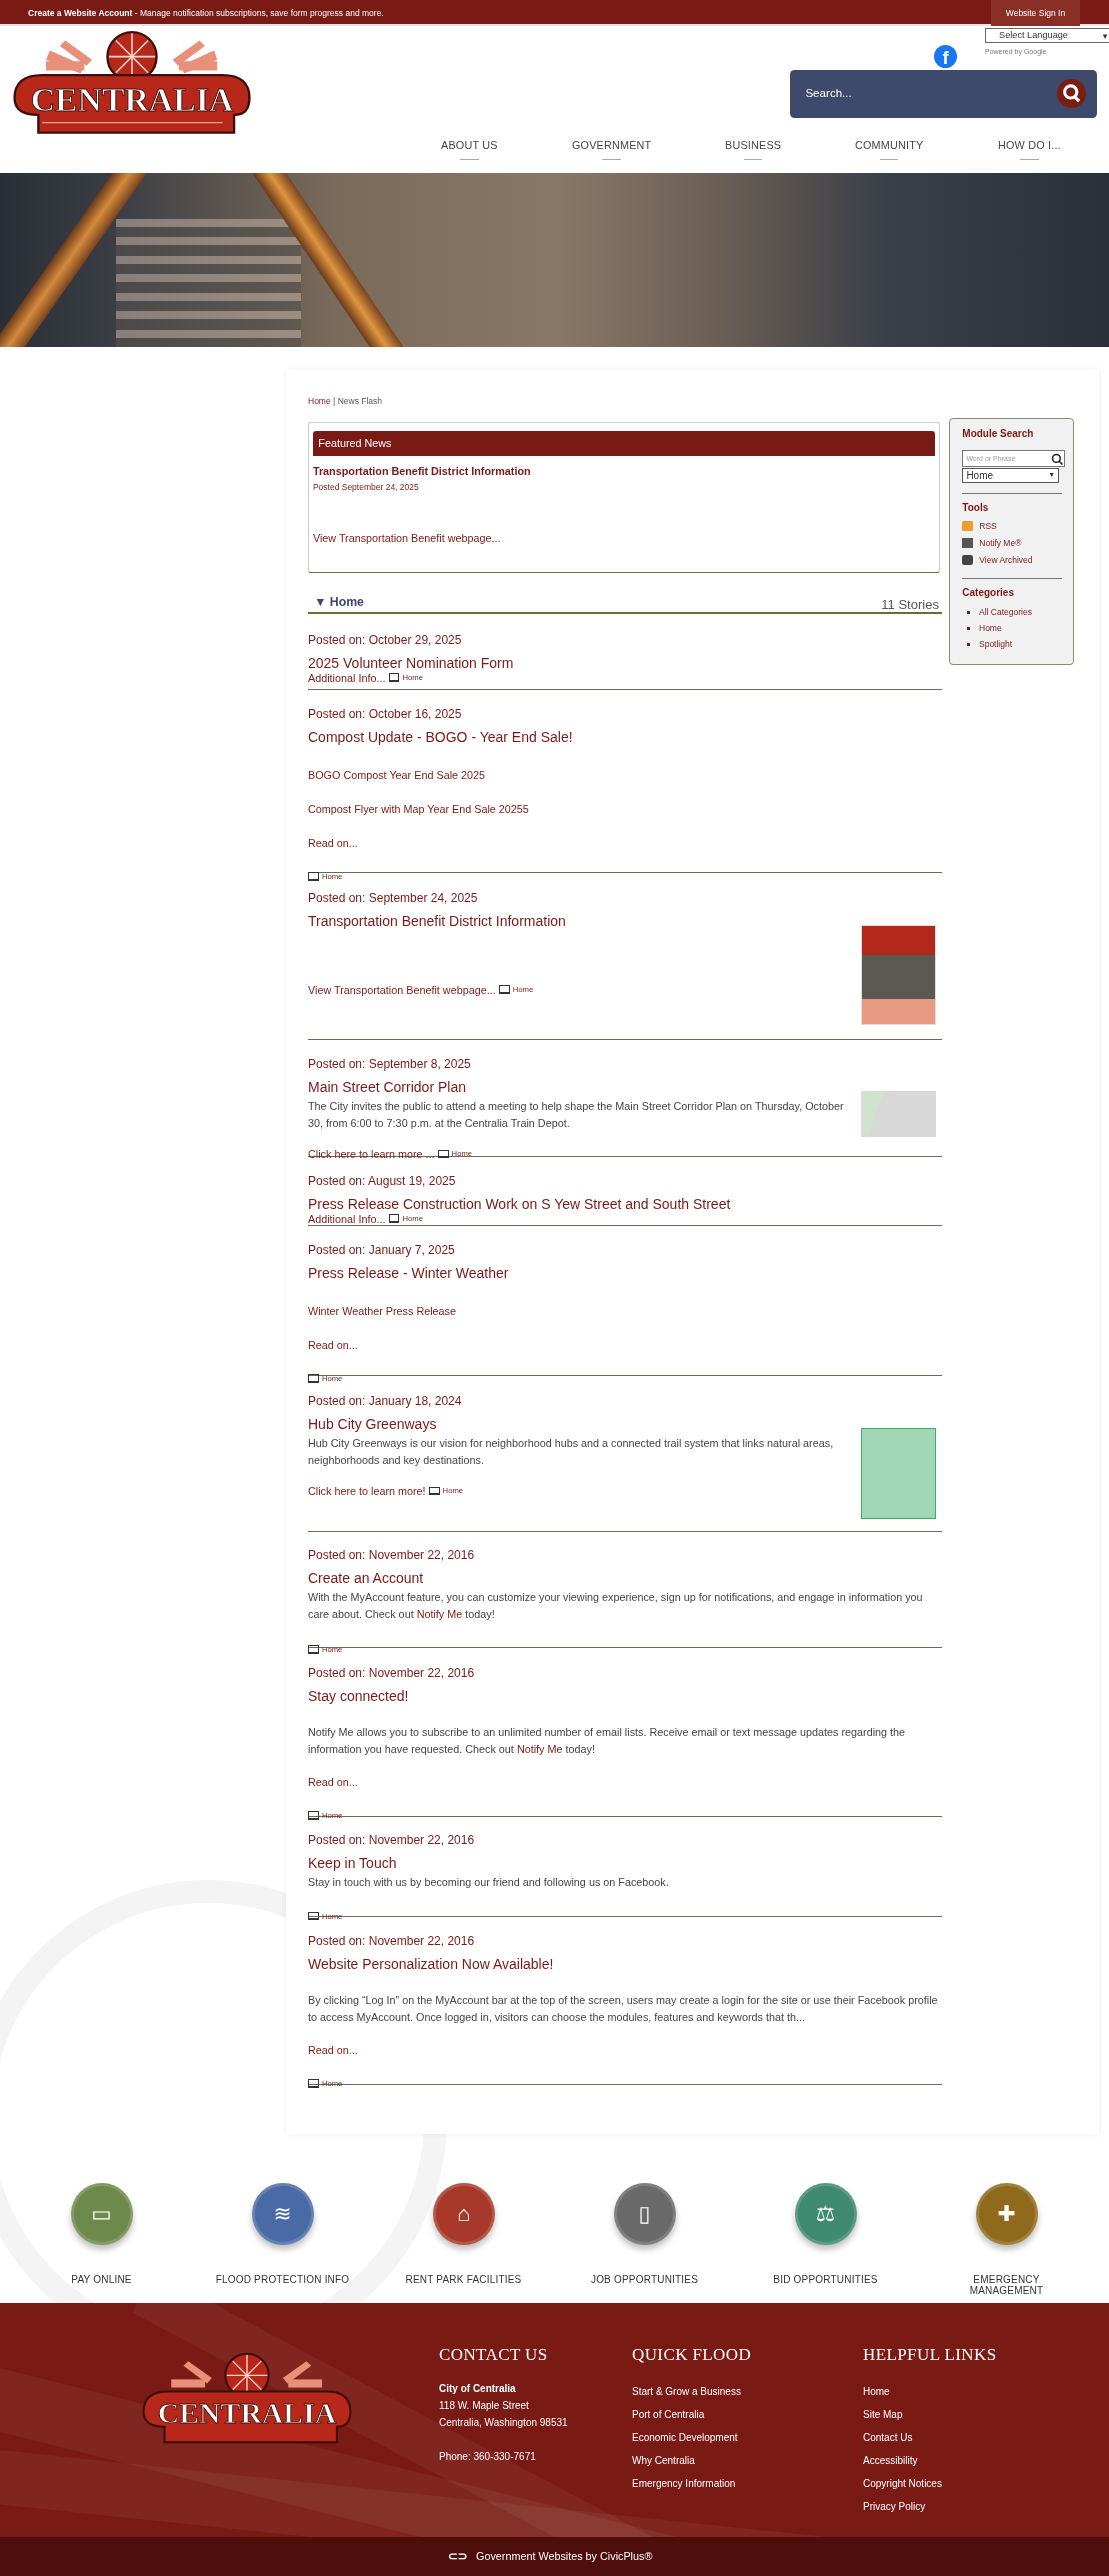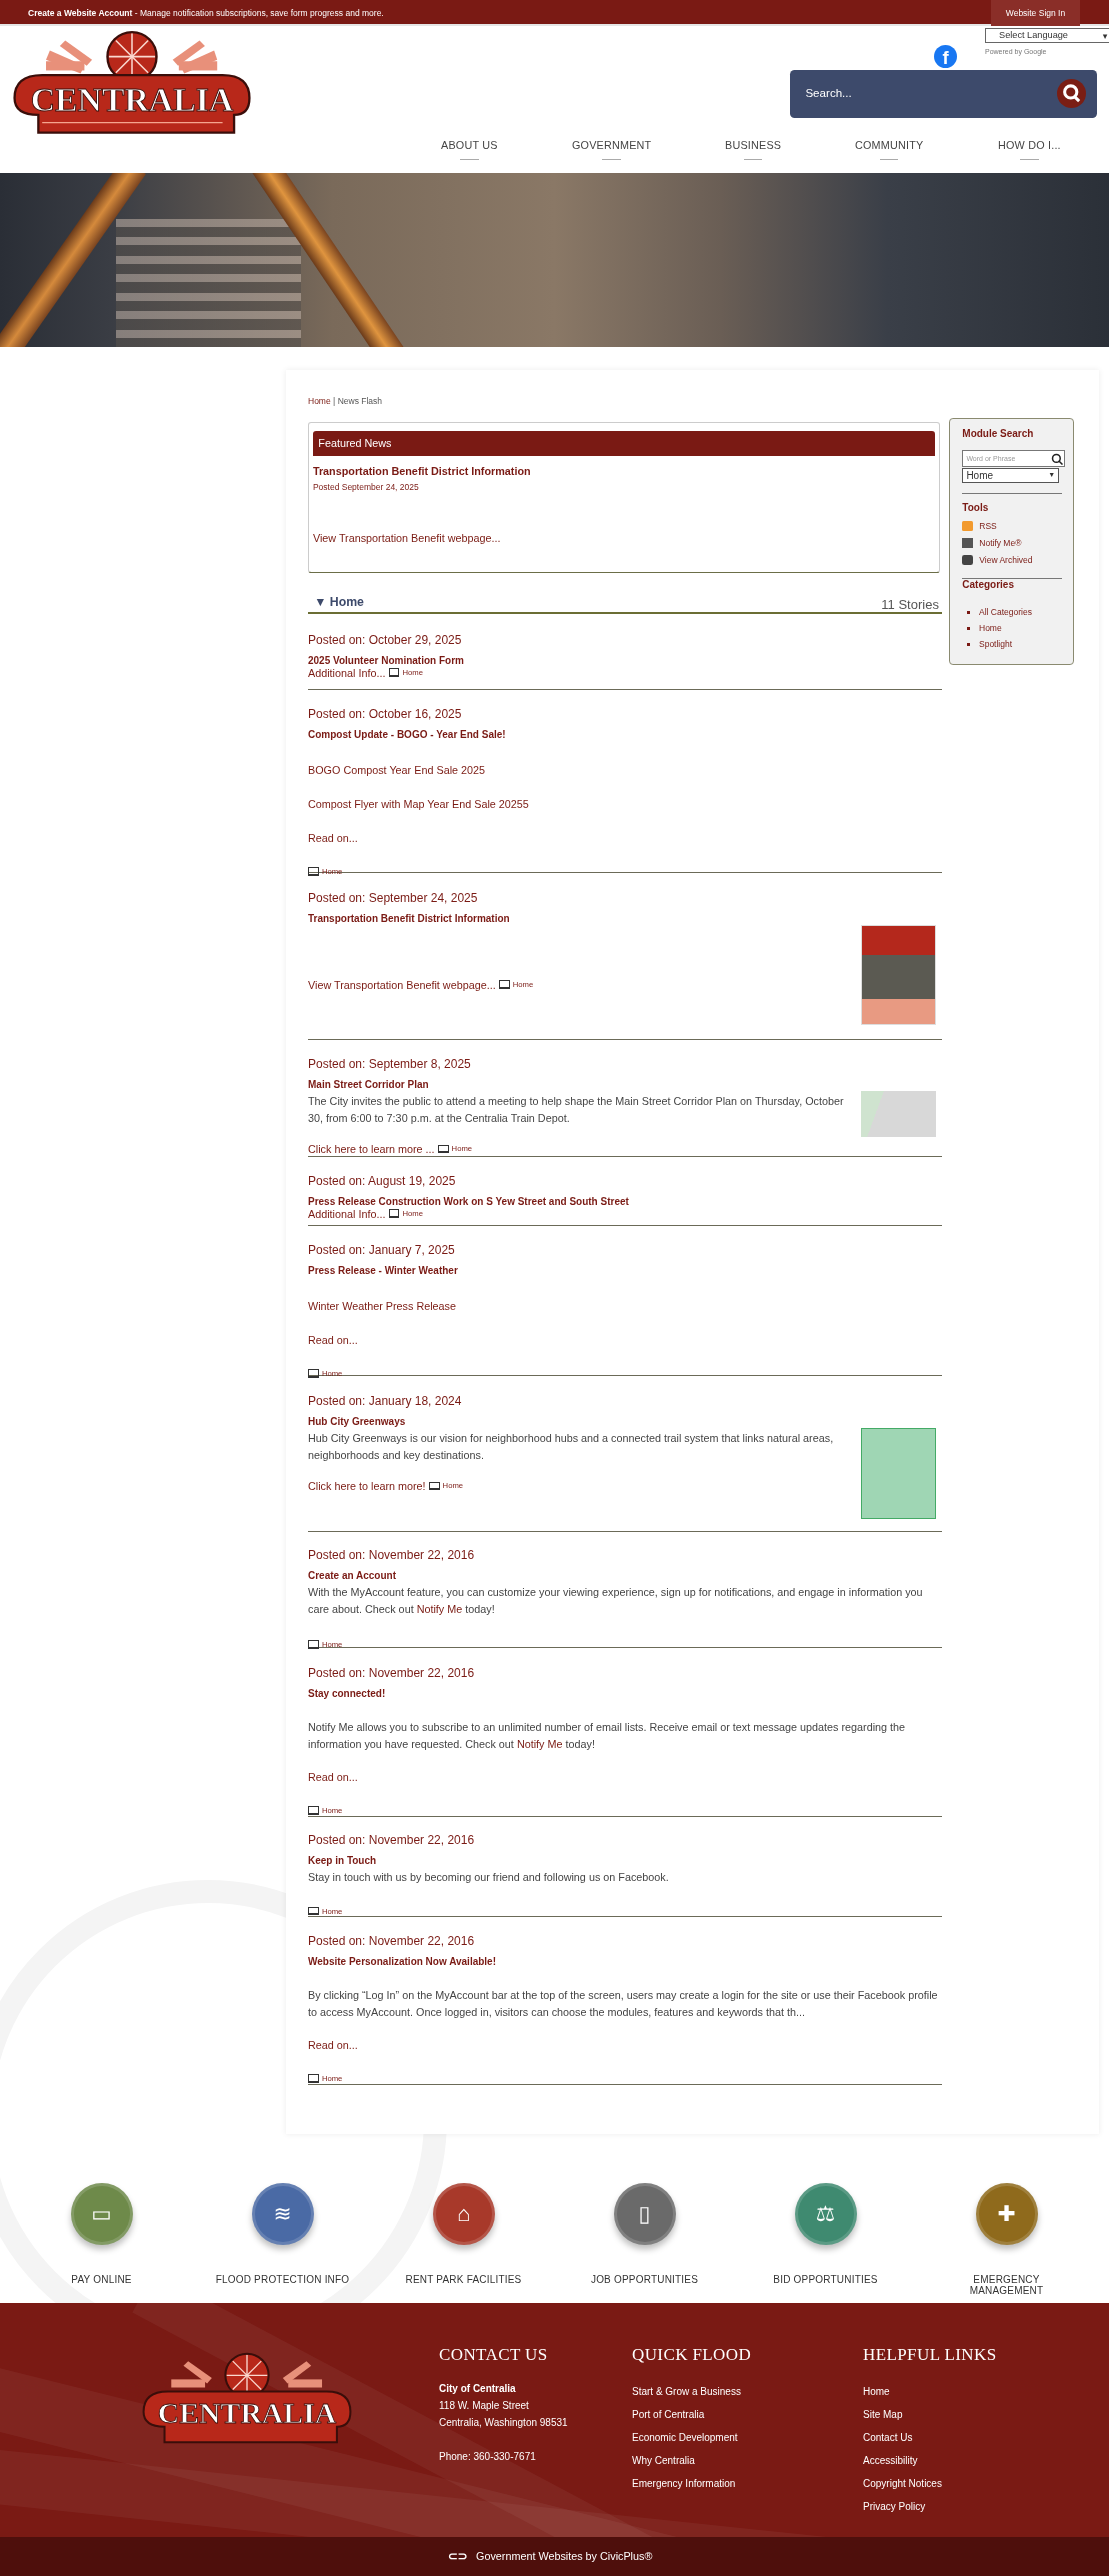--- a/index.html
+++ b/index.html
@@ -30,21 +30,21 @@
 .featured{position:absolute;left:308px;top:422px;width:632px;height:151px;border:0.8px solid #ccc;border-bottom:1.5px solid #6b6e48;border-radius:3.1px}
 .featured .bar{position:absolute;left:3.9px;top:7.7px;width:622px;height:25.4px;background:#7a1a14;border-radius:3.1px 3.1px 0 0;color:#fff;font-size:10.8px;padding:6.2px 0 0 5.4px}
 .featured .t{position:absolute;left:3.9px;top:42px;font-size:10.8px;font-weight:bold;color:#7a1a14}
 .featured .d{position:absolute;left:3.9px;top:59px;font-size:8.5px;color:#7a1a14}
 .featured .l{position:absolute;left:3.9px;top:109px;font-size:10.8px}
 .homehdr{position:absolute;left:308px;top:592px;width:634px;height:22.3px;border-bottom:2.3px solid #6b6e34}
 .homehdr .h{position:absolute;left:6.2px;top:3.1px;font-size:12.3px;font-weight:bold;color:#3d4a6b}
 .homehdr .c{position:absolute;right:3.1px;top:4.6px;font-size:13px;color:#555}
 .item{position:absolute;left:308px;width:634px;border-bottom:1.5px solid #6b6a58}
 .item .date{font-size:12px;color:#7a1a14;margin-top:17px}
-.item .title{font-size:10px;font-weight:bold;color:#7a1a14;margin-top:7.7px}
+.item .title{font-size:14px;font-weight:normal;color:#7a1a14;margin-top:7.7px}
 .item .body{font-size:10.8px;color:#444;line-height:17px;margin-top:3.1px;width:539px}
 .item .link{font-size:10.8px;display:inline-block}
 .item .cat{font-size:7.7px;color:#7a1a14;display:inline-flex;align-items:center;gap:3.1px;margin-left:3.1px}
 .book{display:inline-block;width:10.8px;height:8.5px;border:1.2px solid #333;border-bottom-width:2.3px}
 .thumb{position:absolute;right:6.2px;width:75px}
 .side{position:absolute;left:949px;top:418px;width:125px;height:247px;background:#f1f1f1;border:0.8px solid #8a8a70;border-radius:3.9px}
 .side h4{position:absolute;left:12.3px;font-size:10px;color:#7a1a14}
 .side .inp{position:absolute;left:12.3px;top:31px;width:103px;height:17px;border:0.8px solid #777;background:#fff;font-size:7px;color:#999;padding:3.9px 3.1px}
 .side .sel{position:absolute;left:12.3px;top:49px;width:97px;height:15.4px;border:0.8px solid #555;background:#fff;font-size:10px;padding:0.8px 3.1px}
 .side hr{position:absolute;left:12.3px;width:100px;border:0;border-top:0.8px solid #777}
@@ -265,21 +265,21 @@
     </div>
   <div class="tool" style="top:119px">
       <i style="background:#555"></i>
       <span>Notify Me®</span>
     </div>
   <div class="tool" style="top:136px">
       <i style="background:#444;border-radius:2.3px"></i>
       <span>View Archived</span>
     </div>
   <hr style="top:159px">
-  <h4 style="top:160px">Categories</h4>
+  <h4 style="top:168px">Categories</h4>
   <ul>
     <li>All Categories</li>
     <li>Home</li>
     <li>Spotlight</li>
   </ul>
 </div>
 
 <div class="quick" style="left:32px">
     <div class="circ" style="background:#6e8a4a">▭</div>
     <div class="lbl">PAY ONLINE</div>

